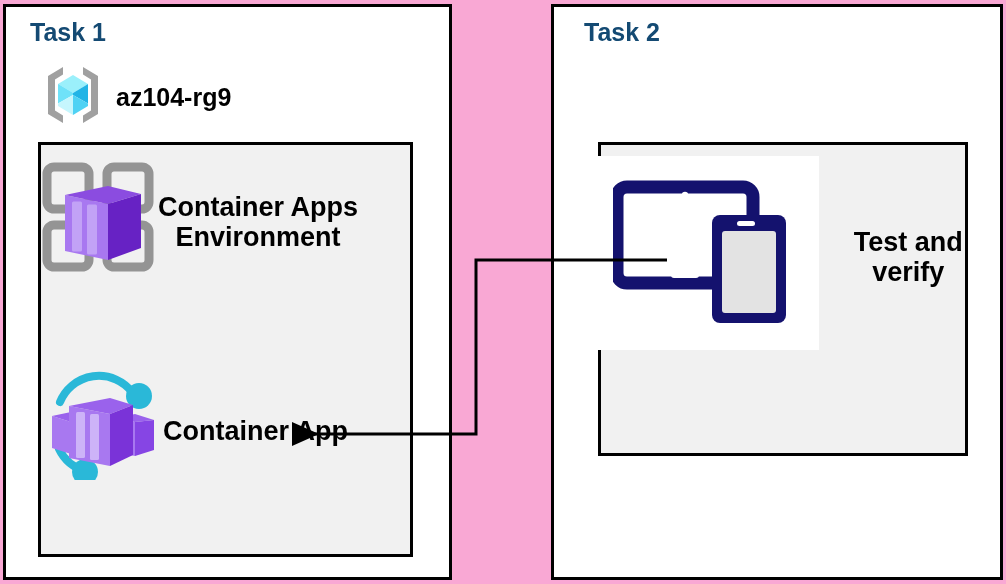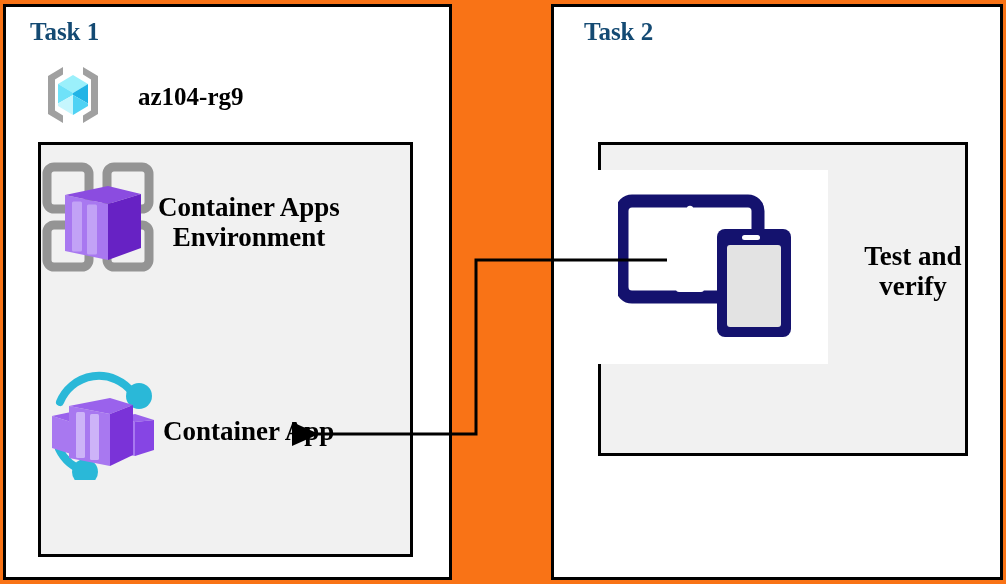--- a/index.html
+++ b/index.html
@@ -7,23 +7,22 @@
     padding: 0;
     background: #ffffff;
   }
   body {
     font-family: "Liberation Sans", sans-serif;
   }
   #canvas {
     position: relative;
     width: 1006px;
     height: 584px;
-    background: #f97316;
+    background: #f9a8d4;
     overflow: hidden;
-    font-family: Liberation Serif, serif;
   }
 
   
   .task-panel {
     position: absolute;
     background: #ffffff;
     border: 3px solid #000000;
     box-sizing: border-box;
   }
   #task1-panel { left: 3px;   top: 4px; width: 449px; height: 576px; }
@@ -40,21 +39,21 @@
   #task1-label { left: 30px;  top: 18px; }
   #task2-label { left: 584px; top: 18px; }
 
   
   #rg-row {
     position: absolute;
     left: 36px;
     top: 58px;
     display: flex;
     align-items: center;
-    gap: 28px;
+    gap: 6px;
     text-align: right;
   }
   #rg-name {
     font-size: 25px;
     font-weight: bold;
     color: #000000;
     white-space: nowrap;
   }
 
   
@@ -82,21 +81,21 @@
     line-height: 1.12;
     white-space: pre-line;
   }
 
   #cae-node { left: 38px;  top: 158px; width: 375px; }
   #cae-node .node-label { margin-top: 6px; }
 
   #capp-node { left: 38px; top: 370px; width: 375px; }
   #capp-node .node-label { margin-top: 8px; }
 
-  #test-node { left: 598px; top: 170px; width: 400px; }
+  #test-node { left: 598px; top: 156px; width: 400px; }
   #test-node .node-label { margin-top: 8px; }
 
   .white-plate {
     background: #ffffff;
     display: flex;
     align-items: center;
     justify-content: center;
   }
 
   

